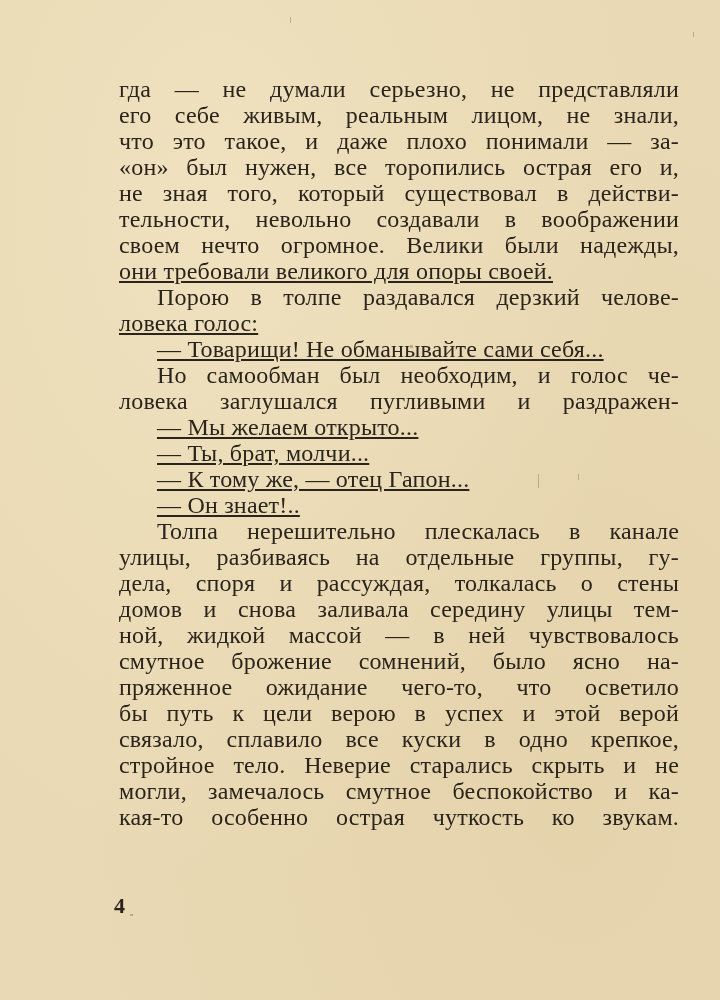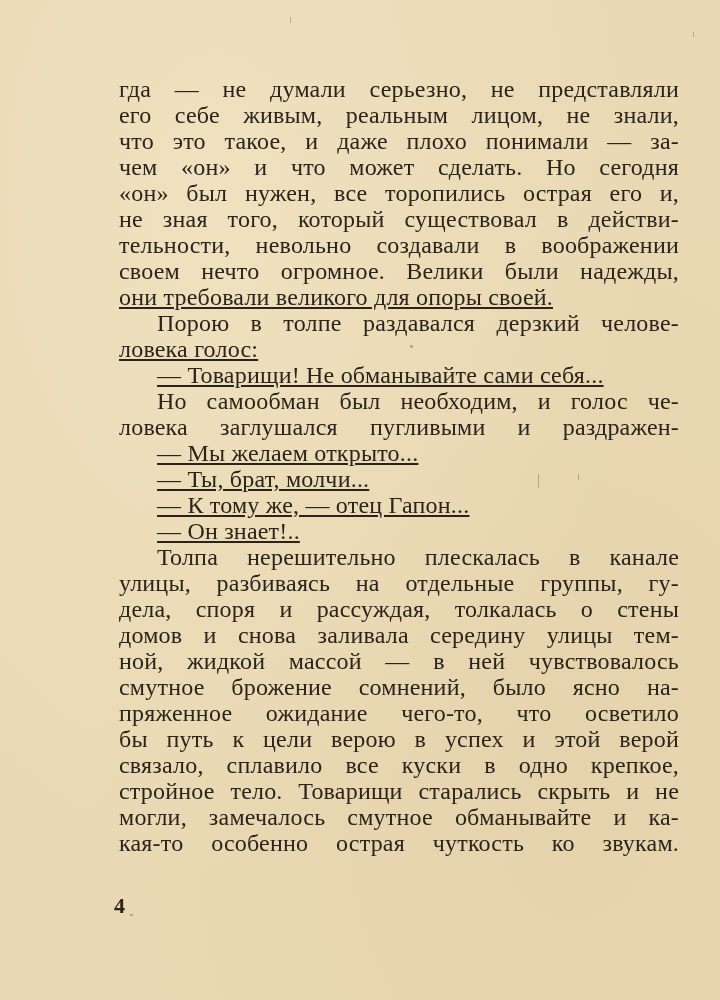--- a/index.html
+++ b/index.html
@@ -62,21 +62,20 @@
   }
 </style>
 </head>
 <body>
 
 <div class="page">
   <div class="text-block">
     <span class="line">гда — не думали серьезно, не представляли</span>
     <span class="line">его себе живым, реальным лицом, не знали,</span>
     <span class="line">что это такое, и даже плохо понимали — за-</span>
-    <span class="line">чем «он» и что может сделать. Но сегодня</span>
     <span class="line">«он» был нужен, все торопились острая его и,</span>
     <span class="line">не зная того, который существовал в действи-</span>
     <span class="line">тельности, невольно создавали в воображении</span>
     <span class="line">своем нечто огромное. Велики были надежды,</span>
     <span class="line last">они требовали великого для опоры своей.</span>
     <span class="line indent">Порою в толпе раздавался дерзкий челове-</span>
     <span class="line last">ловека голос:</span>
     <span class="line indent last">— Товарищи! Не обманывайте сами себя...</span>
     <span class="line indent">Но самообман был необходим, и голос че-</span>
     <span class="line">ловека заглушался пугливыми и раздражен-</span>
@@ -86,22 +85,22 @@
     <span class="line indent last">— Он знает!..</span>
     <span class="line indent">Толпа нерешительно плескалась в канале</span>
     <span class="line">улицы, разбиваясь на отдельные группы, гу-</span>
     <span class="line">дела, споря и рассуждая, толкалась о стены</span>
     <span class="line">домов и снова заливала середину улицы тем-</span>
     <span class="line">ной, жидкой массой — в ней чувствовалось</span>
     <span class="line">смутное брожение сомнений, было ясно на-</span>
     <span class="line">пряженное ожидание чего-то, что осветило</span>
     <span class="line">бы путь к цели верою в успех и этой верой</span>
     <span class="line">связало, сплавило все куски в одно крепкое,</span>
-    <span class="line">стройное тело. Товарищи старались скрыть и не</span>
-    <span class="line">могли, замечалось смутное обманывайте и ка-</span>
+    <span class="line">стройное тело. Неверие старались скрыть и не</span>
+    <span class="line">могли, замечалось смутное беспокойство и ка-</span>
     <span class="line">кая-то особенно острая чуткость ко звукам.</span>
   </div>
 
   <div class="page-number">4</div>
 
   <div class="speck" style="left:290px;top:17px;width:1px;height:6px;"></div>
   <div class="speck" style="left:693px;top:32px;width:1px;height:5px;"></div>
   <div class="speck" style="left:538px;top:474px;width:1px;height:14px;"></div>
   <div class="speck" style="left:578px;top:474px;width:1px;height:6px;"></div>
   <div class="speck" style="left:410px;top:345px;width:3px;height:3px;"></div>

